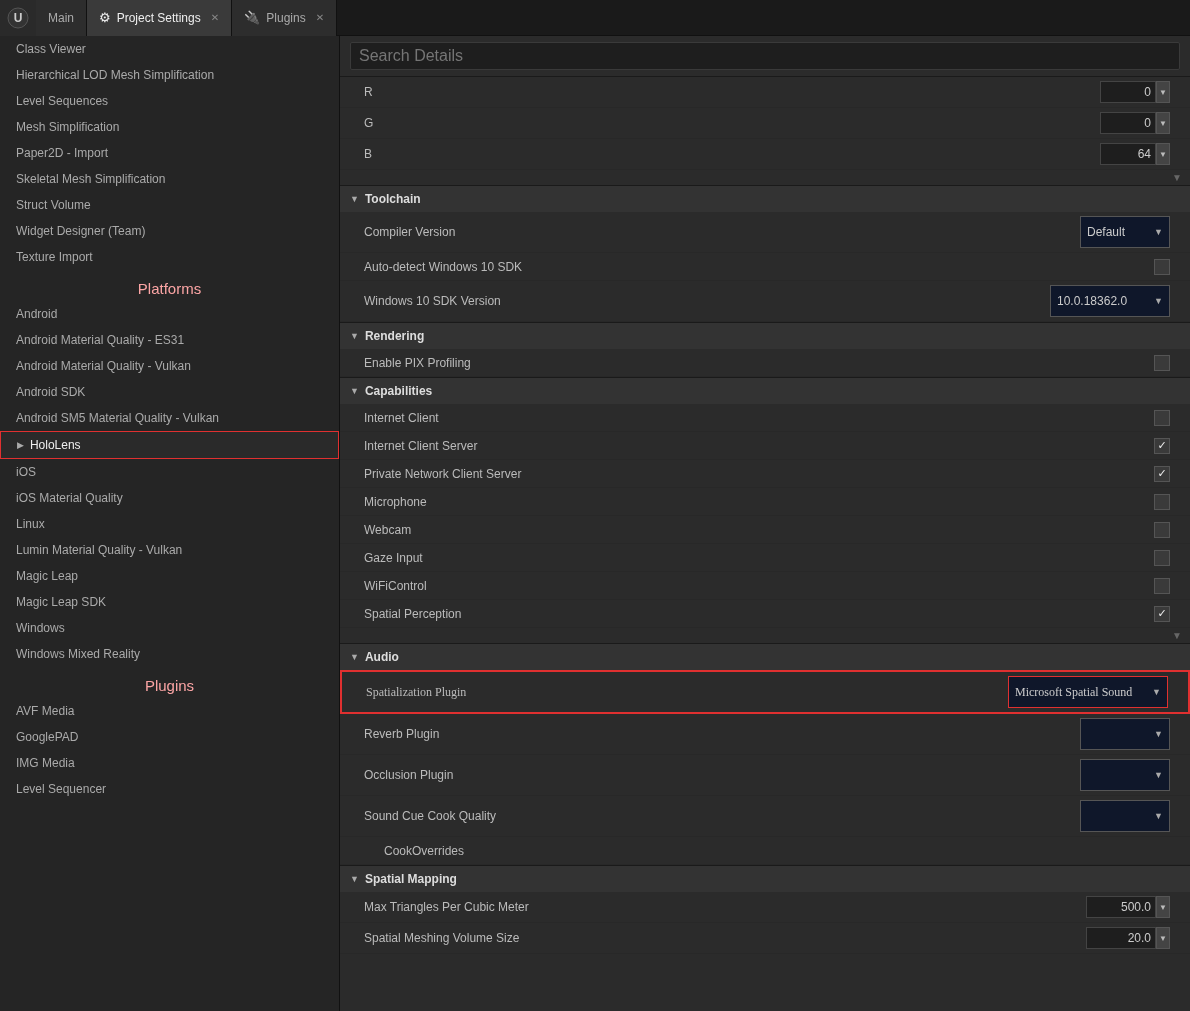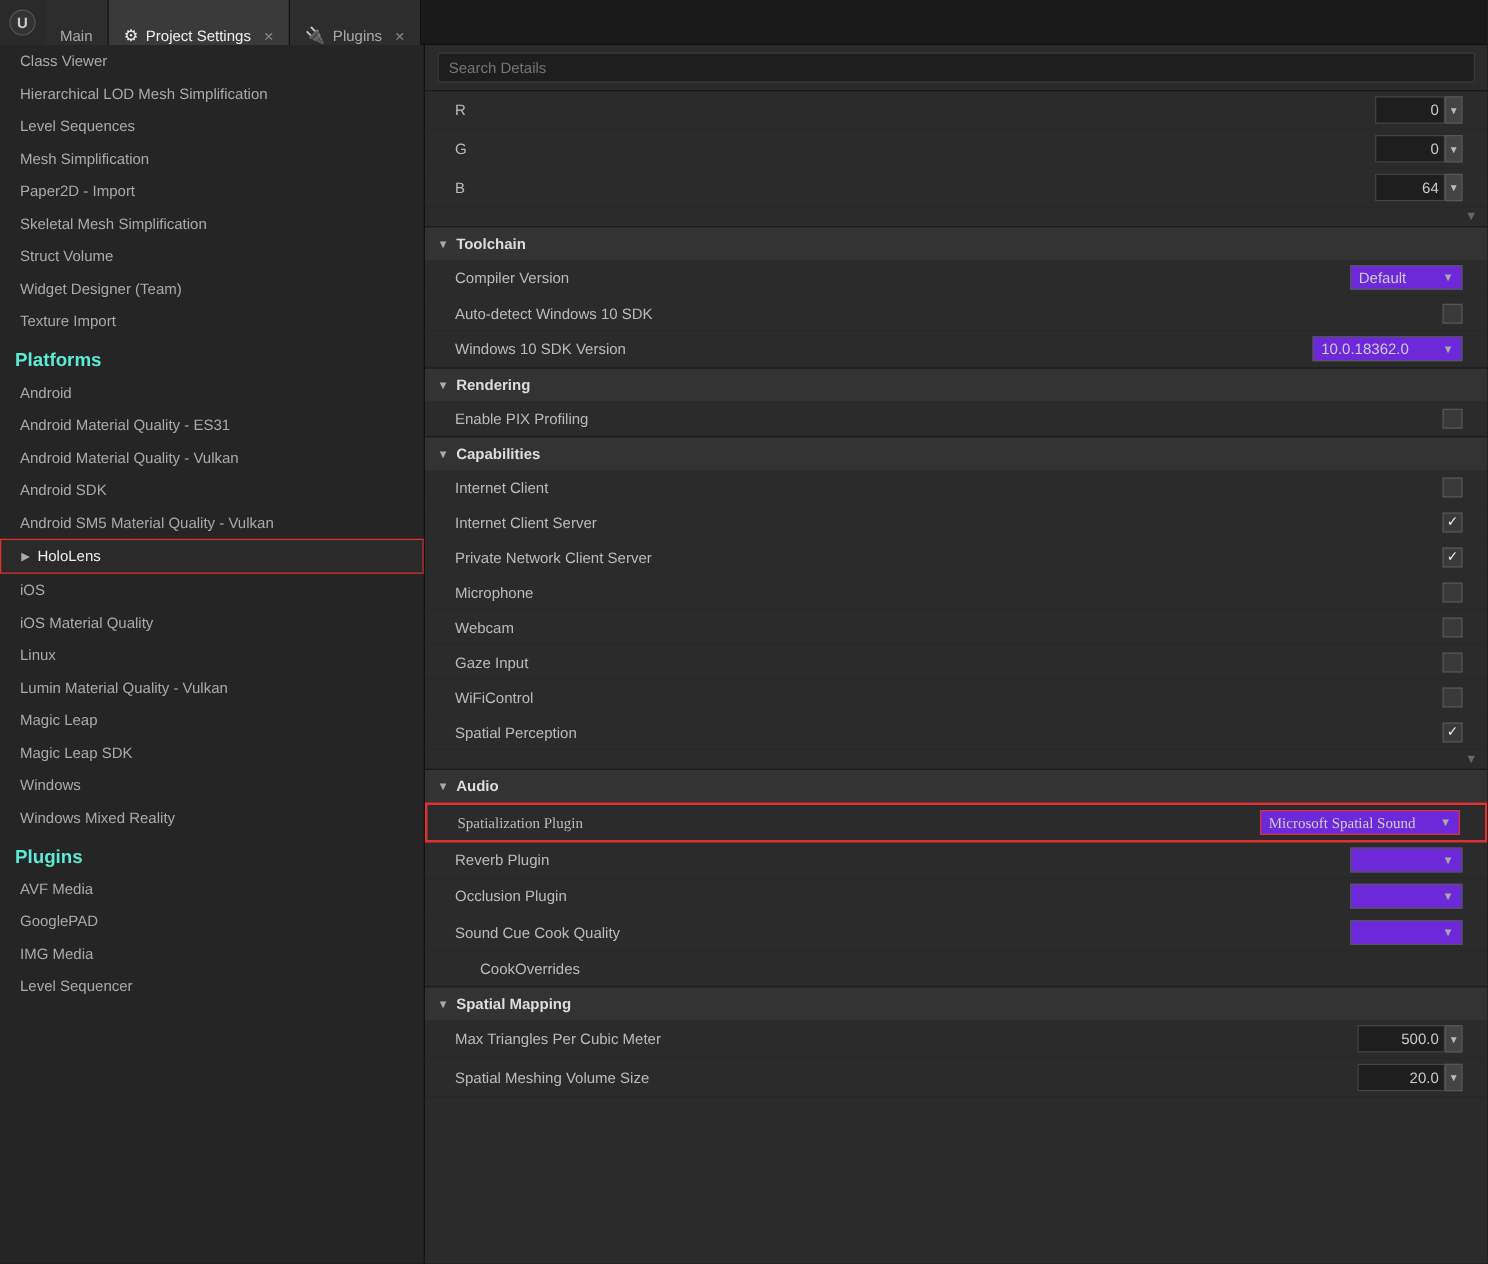--- a/index.html
+++ b/index.html
@@ -28,21 +28,21 @@
       width: 36px;
       height: 36px;
       display: flex;
       align-items: center;
       justify-content: center;
       background: #2a2a2a;
       flex-shrink: 0;
     }
     .tab {
       display: flex;
-      align-items: flex-end;
+      align-items: center;
       height: 36px;
       padding: 0 12px;
       background: #2d2d2d;
       border-right: 1px solid #111;
       color: #aaa;
       font-size: 12px;
       cursor: pointer;
       gap: 6px;
       white-space: nowrap;
     }
@@ -84,23 +84,24 @@
       align-items: center;
       gap: 6px;
     }
     .sidebar-item.selected {
       border: 1.5px solid #e03030;
       color: #eee;
       background: #2a2a2a;
     }
     .sidebar-section-header {
       padding: 10px 12px 4px 12px;
-      color: #5eead4;
+      color: #fca5a5;
       font-size: 15px;
-      font-weight: bold;
+      font-weight: normal;
+      text-align: center;
     }
     .sidebar-arrow {
       font-size: 9px;
       color: #aaa;
     }
 
     
     .content-area {
       flex: 1;
       background: #2b2b2b;
@@ -114,21 +115,21 @@
       padding: 6px 10px;
       background: #2b2b2b;
       border-bottom: 1px solid #1a1a1a;
     }
     .search-input {
       width: 100%;
       background: #1e1e1e;
       border: 1px solid #3a3a3a;
       color: #aaa;
       padding: 4px 8px;
-      font-size: 12px;
+      font-size: 16px;
       border-radius: 2px;
       outline: none;
     }
 
     
     .section {
       border-top: 1px solid #1a1a1a;
     }
     .section-header {
       display: flex;
@@ -178,24 +179,24 @@
       cursor: pointer;
     }
     .checkbox.checked::after {
       content: '✓';
       font-size: 11px;
       color: #eee;
     }
 
     
     .dropdown {
-      background: #6d28d9;
+      background: #0f172a;
       border: 1px solid #555;
       color: #ccc;
-      height: 20px;
+      height: 32px;
       display: flex;
       align-items: center;
       padding: 0 6px;
       cursor: pointer;
       gap: 6px;
       min-width: 90px;
       font-size: 12px;
     }
     .dropdown .dd-arrow {
       color: #aaa;

